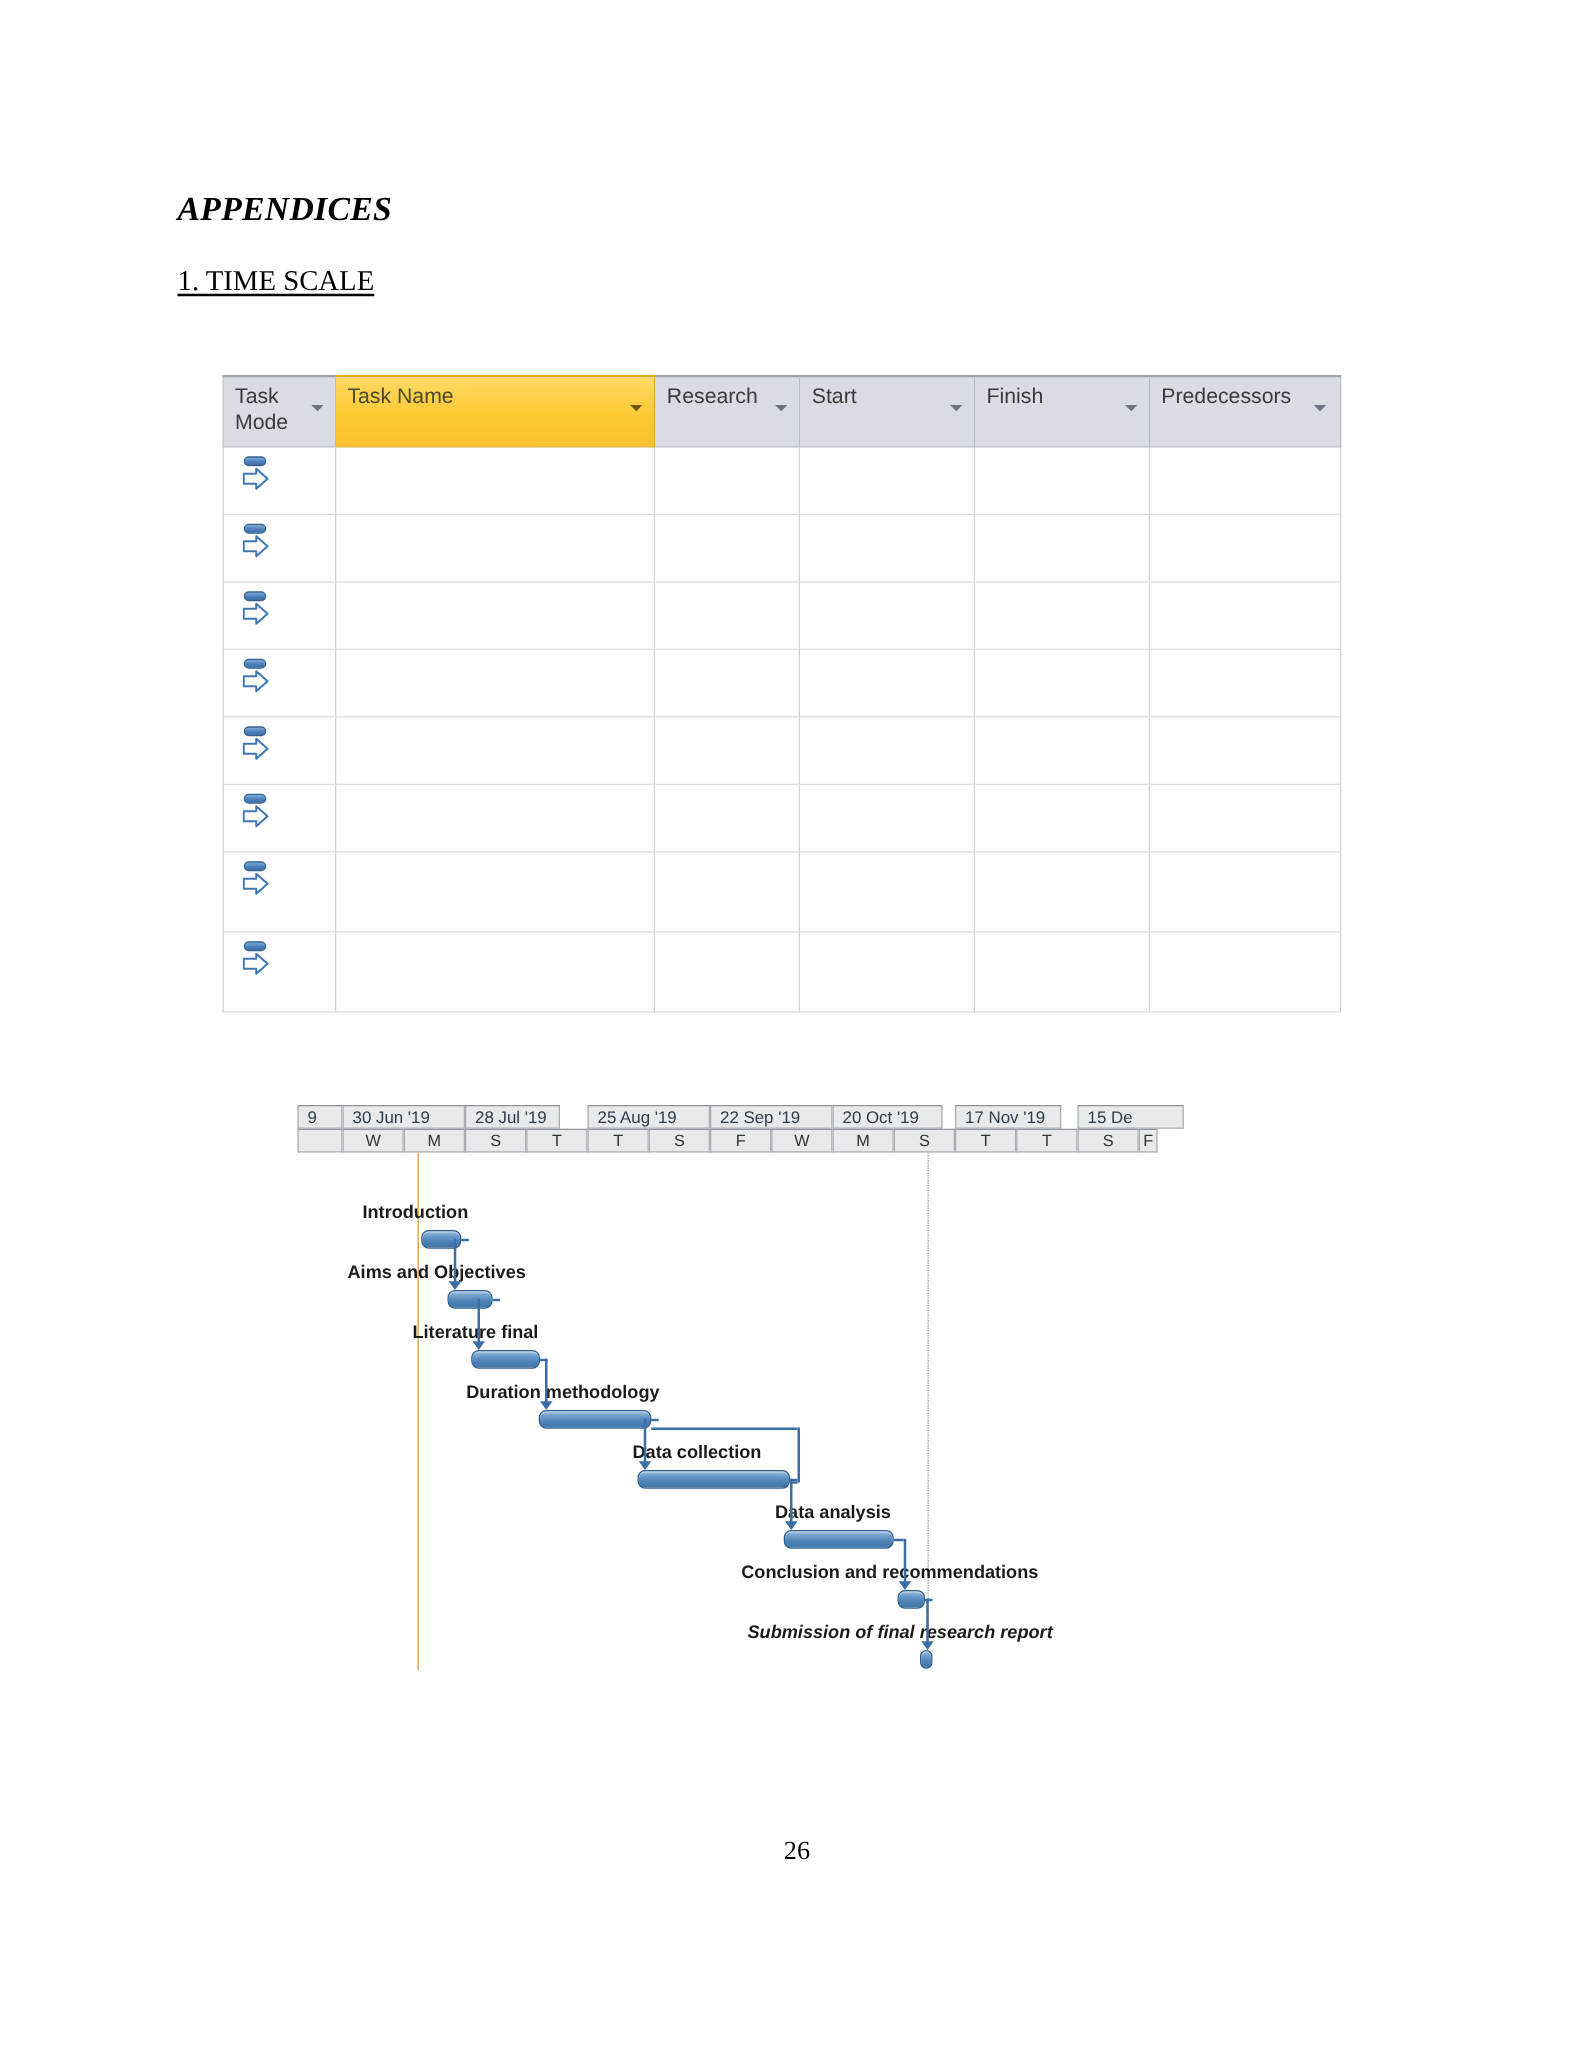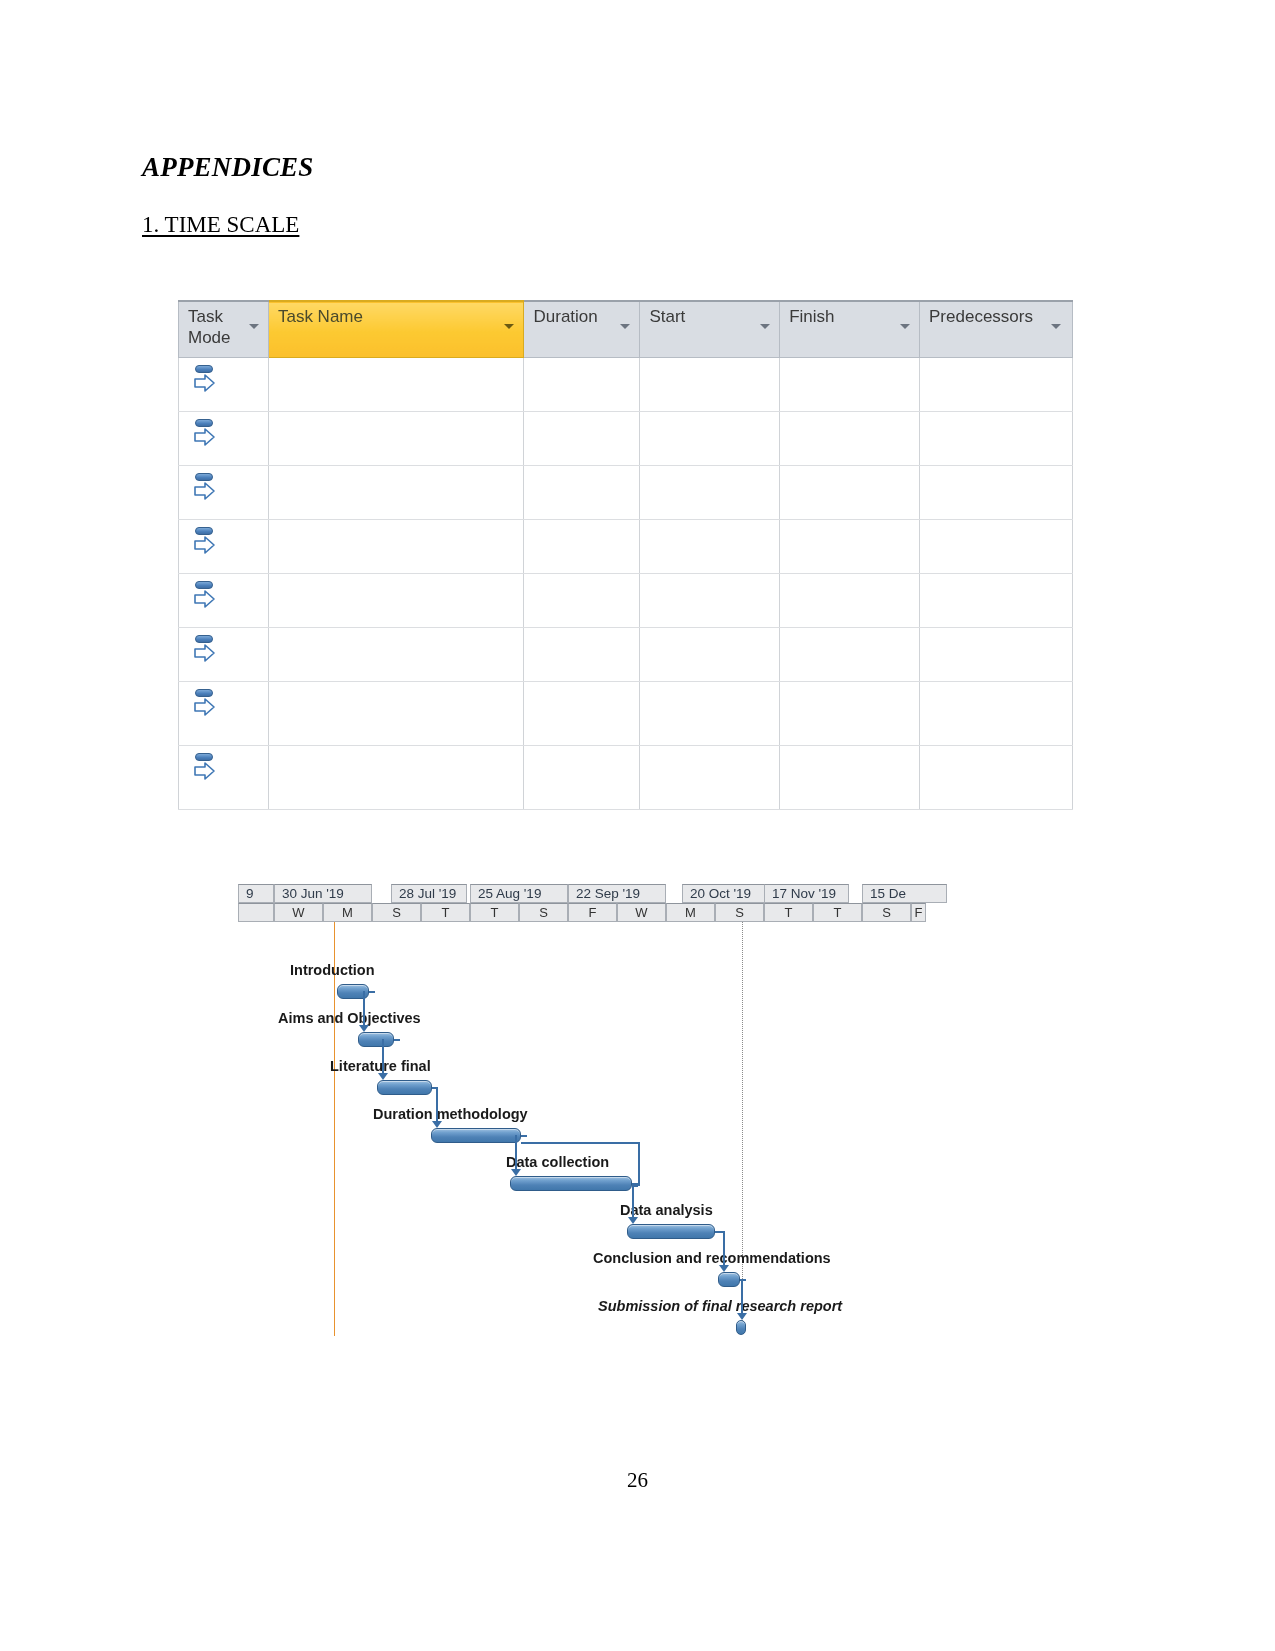--- a/index.html
+++ b/index.html
@@ -184,21 +184,21 @@
     <tr>
       <th>
         <span>Task Mode</span>
         <span class="hdr-arrow"></span>
       </th>
       <th class="name-col">
         <span>Task Name</span>
         <span class="hdr-arrow"></span>
       </th>
       <th>
-        <span>Duration</span>
+        <span>Research</span>
         <span class="hdr-arrow"></span>
       </th>
       <th>
         <span>Start</span>
         <span class="hdr-arrow"></span>
       </th>
       <th>
         <span>Finish</span>
         <span class="hdr-arrow"></span>
       </th>
@@ -330,24 +330,24 @@
         <td class="pred-cell"></td>
       </tr>
     </tbody>
 </table>
 
 <div id="gantt">
   <div id="gantt-header">
     <div class="tl-row top" id="tl-top">
         <div class="tl-cell" style="left: 0px; width: 36px;">9</div>
         <div class="tl-cell" style="left: 36px; width: 98px;">30 Jun '19</div>
-        <div class="tl-cell" style="left: 134px; width: 76px; margin-left: 19px;">28 Jul '19</div>
+        <div class="tl-cell" style="left: 134px; width: 76px;">28 Jul '19</div>
         <div class="tl-cell" style="left: 232px; width: 98px;">25 Aug '19</div>
         <div class="tl-cell" style="left: 330px; width: 98px;">22 Sep '19</div>
-        <div class="tl-cell" style="left: 444px; width: 98px;">20 Oct '19</div>
+        <div class="tl-cell" style="left: 428px; width: 88px;">20 Oct '19</div>
         <div class="tl-cell" style="left: 526px; width: 85px;">17 Nov '19</div>
         <div class="tl-cell" style="left: 624px; width: 85px;">15 De</div>
       </div>
     <div class="tl-row bot" id="tl-bot">
         <div class="tl-cell" style="left: 0px; width: 36px;"></div>
         <div class="tl-cell" style="left: 36px; width: 49px;">W</div>
         <div class="tl-cell" style="left: 85px; width: 49px;">M</div>
         <div class="tl-cell" style="left: 134px; width: 49px;">S</div>
         <div class="tl-cell" style="left: 183px; width: 49px;">T</div>
         <div class="tl-cell" style="left: 232px; width: 49px;">T</div>

